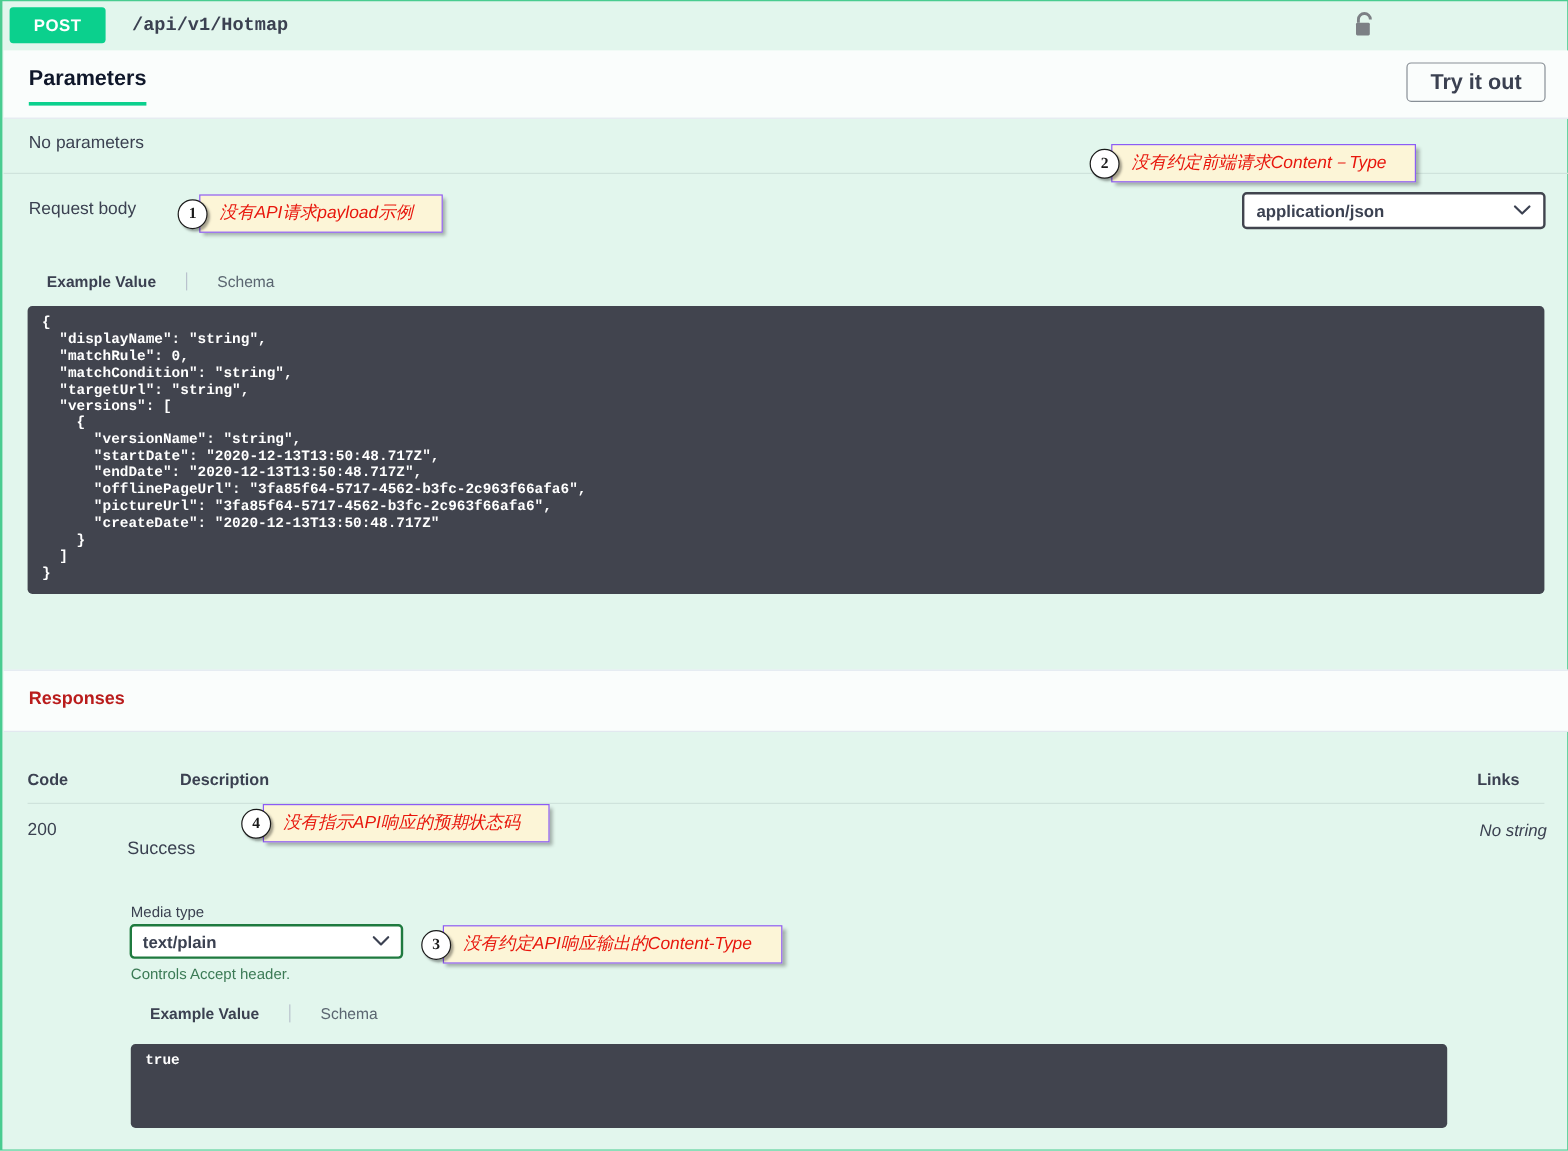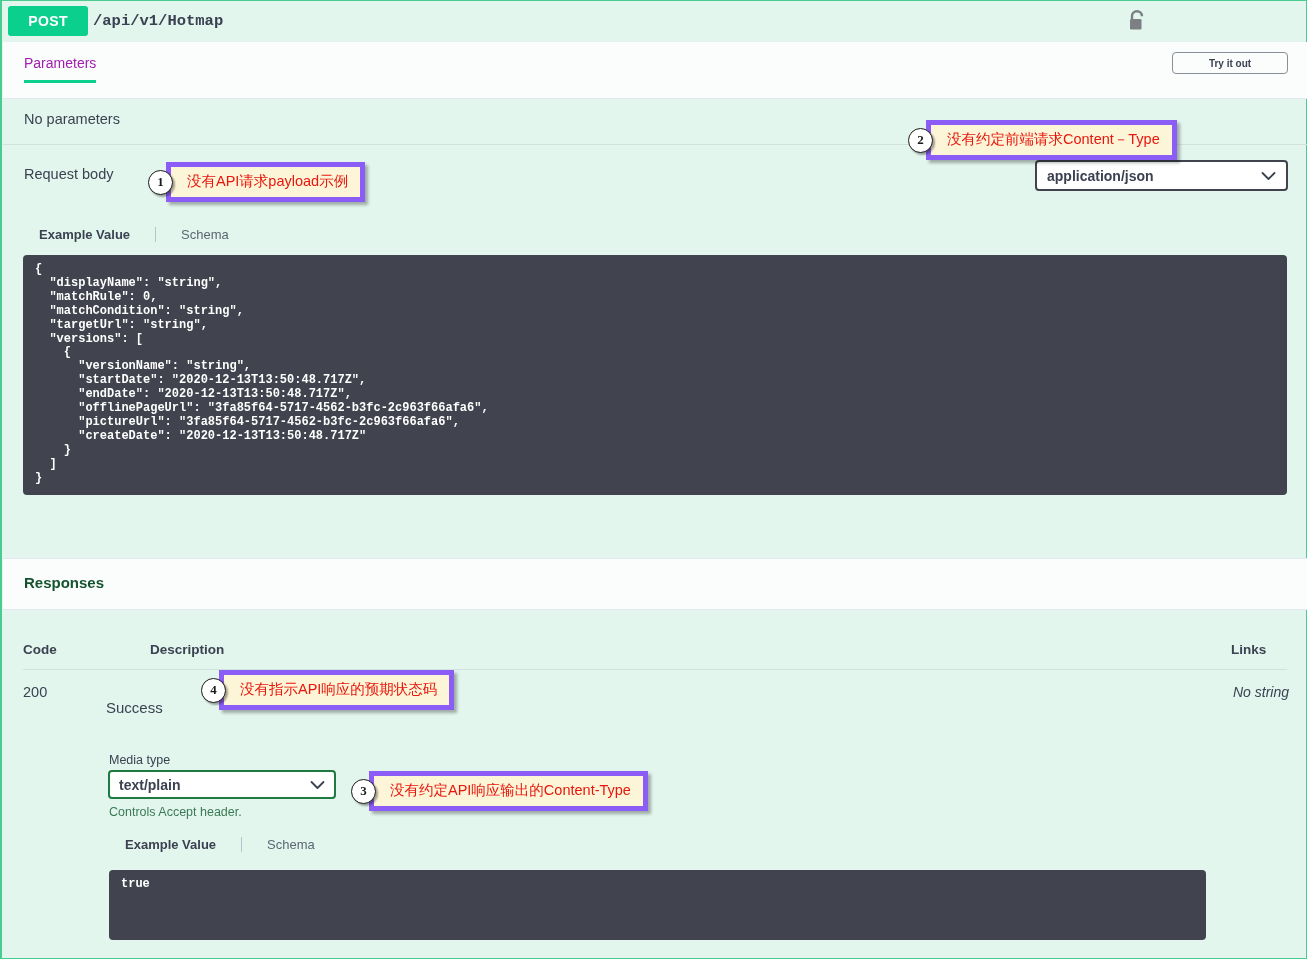--- a/index.html
+++ b/index.html
@@ -47,21 +47,21 @@
     color: #fff;
     font-size: 14px;
     font-weight: bold;
     letter-spacing: 0.4px;
     display: flex;
     align-items: center;
     justify-content: center;
     flex: none;
   }
   .op-path {
-    margin-left: 5px;
+    margin-left: 22px;
     font-family: "Liberation Mono", monospace;
     font-size: 15.5px;
     font-weight: bold;
     color: #3b4151;
     word-break: break-all;
     flex: 1;
   }
   .auth-lock {
     flex: none;
     margin-right: 8px;
@@ -79,36 +79,36 @@
   }
   .params-head {
     top: 41px;
     height: 57px;
     border-bottom: 1px solid #e2e8ef;
   }
   .tab-parameters {
     position: absolute;
     left: 21px;
     top: 13px;
-    font-size: 14px;
-    font-weight: normal;
-    color: #a21caf;
+    font-size: 18px;
+    font-weight: bold;
+    color: #0f172a;
     padding-bottom: 9px;
     border-bottom: 3px solid #0bd08d;
   }
   .try-out-btn {
     position: absolute;
     right: 19px;
     top: 10px;
     width: 116px;
-    height: 22px;
+    height: 33px;
     background: #fafdfc;
     border: 1px solid #888f96;
     border-radius: 4px;
-    font-size: 10px;
+    font-size: 18px;
     font-weight: bold;
     color: #3b4151;
     cursor: pointer;
     font-family: "Liberation Sans", sans-serif;
   }
 
   
   .no-params-row {
     position: absolute;
     left: 1px;
@@ -233,21 +233,21 @@
     height: 52px;
     border-top: 1px solid #e2e8ef;
     border-bottom: 1px solid #e2e8ef;
   }
   .resp-title {
     position: absolute;
     left: 21px;
     top: 15px;
     font-size: 15px;
     font-weight: bold;
-    color: #14532d;
+    color: #b91c1c;
   }
 
   .resp-table-head {
     position: absolute;
     left: 21px;
     top: 641px;
     width: 1264px;
     height: 1px;
   }
   .th {
@@ -349,28 +349,29 @@
     align-items: center;
     justify-content: center;
     position: relative;
     z-index: 2;
     box-sizing: border-box;
     font-family: "Liberation Serif", serif;
   }
   .annot-box {
     margin-left: -7px;
     background: #fcf5d7;
-    border: 5px solid #8b5cf6;
+    border: 1px solid #8b5cf6;
     box-shadow: 3px 3px 3px rgba(0,0,0,0.3);
     color: #e8160c;
     font-size: 14.5px;
-    padding: 5px 12px 6px 16px;
+    padding: 5px 24px 6px 16px;
     white-space: nowrap;
     box-sizing: border-box;
     font-family: "Liberation Sans", sans-serif;
+    font-style: italic;
   }
   #annot-1 { left: 146px; top: 161px; }
   #annot-2 { left: 906px; top: 119px; }
   #annot-3 { left: 349px; top: 770px; }
   #annot-4 { left: 199px; top: 669px; }
 </style>
 </head>
 <body>
 
 <div class="op-block">

